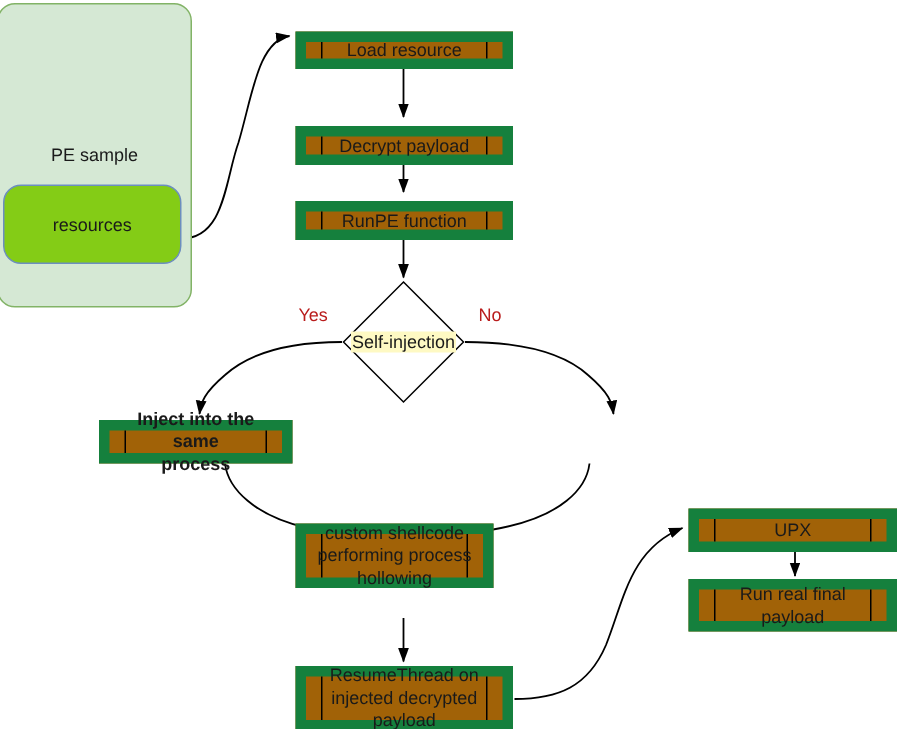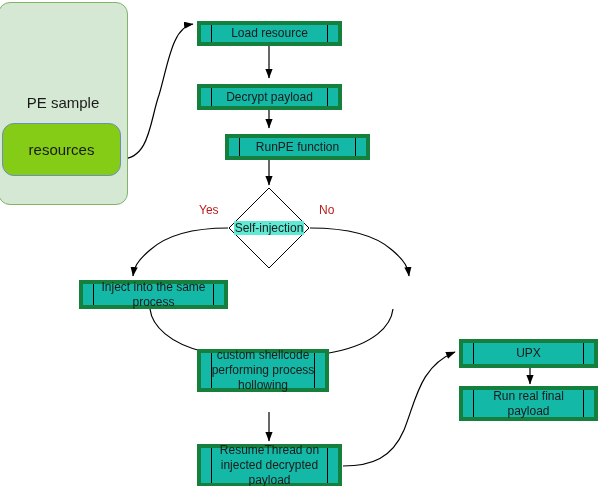--- a/index.html
+++ b/index.html
@@ -26,33 +26,33 @@
   
   .container-shape {
     position: absolute;
     box-sizing: border-box;
     border-radius: 12px;
     display: flex;
     align-items: center;
     justify-content: center;
   }
   .container-label {
-    font-size: 15px;
+    font-size: 12px;
     color: #1a1a1a;
     text-align: center;
     line-height: 14px;
     white-space: pre-line;
   }
 
   
   .process-box {
     position: absolute;
     box-sizing: border-box;
-    border: 4px solid #15803d;
-    background: #14b8a6;
+    border: 7px solid #15803d;
+    background: #a16207;
     display: flex;
     align-items: center;
     justify-content: center;
   }
   .process-box::before,
   .process-box::after {
     content: "";
     position: absolute;
     top: 0;
     bottom: 0;
@@ -84,21 +84,21 @@
     left: 0;
     top: 0;
   }
   .decision-label {
     position: relative;
     z-index: 2;
     font-size: 12px;
     color: #1a1a1a;
     text-align: center;
     white-space: nowrap;
-    background: #5eead4;
+    background: #fef9c3;
     padding: 0 1px;
   }
 
   
   .edge-label {
     position: absolute;
     font-size: 12px;
     color: #b91c1c;
     background: #ffffff;
     white-space: nowrap;
@@ -151,35 +151,35 @@
   </div>
 
   <div class="process-box" style="left:197px; top:21px; width:145px; height:25px;">
     <span class="process-label">Load resource</span>
   </div>
 
   <div class="process-box" style="left:197px; top:84px; width:145px; height:26px;">
     <span class="process-label">Decrypt payload</span>
   </div>
 
-  <div class="process-box" style="left:197px; top:134px; width:145px; height:26px;margin-left:28px;">
+  <div class="process-box" style="left:197px; top:134px; width:145px; height:26px;">
     <span class="process-label">RunPE function</span>
   </div>
 
   <div class="decision" style="left:228px; top:187px; width:82px; height:82px;">
     <svg class="dia-svg" width="82" height="82" viewBox="0 0 82 82" xmlns="http://www.w3.org/2000/svg">
       <polygon points="41,1 81,41 41,81 1,41" fill="#ffffff" stroke="#000000" stroke-width="1"></polygon>
     </svg>
     <span class="decision-label">Self-injection</span>
   </div>
 
   <span class="edge-label" style="left:199px; top:203px;">Yes</span>
   <span class="edge-label" style="left:319px; top:203px;">No</span>
 
-  <div class="process-box" style="left:79px; top:280px; width:149px; height:29px;">
+  <div class="process-box" style="left:66px; top:280px; width:129px; height:29px;font-weight:bold;">
     <span class="process-label">Inject into the same
 process</span>
   </div>
 
 
   <div class="process-box" style="left:197px; top:349px; width:132px; height:43px;">
     <span class="process-label">custom shellcode
 performing process
 hollowing</span>
   </div>

